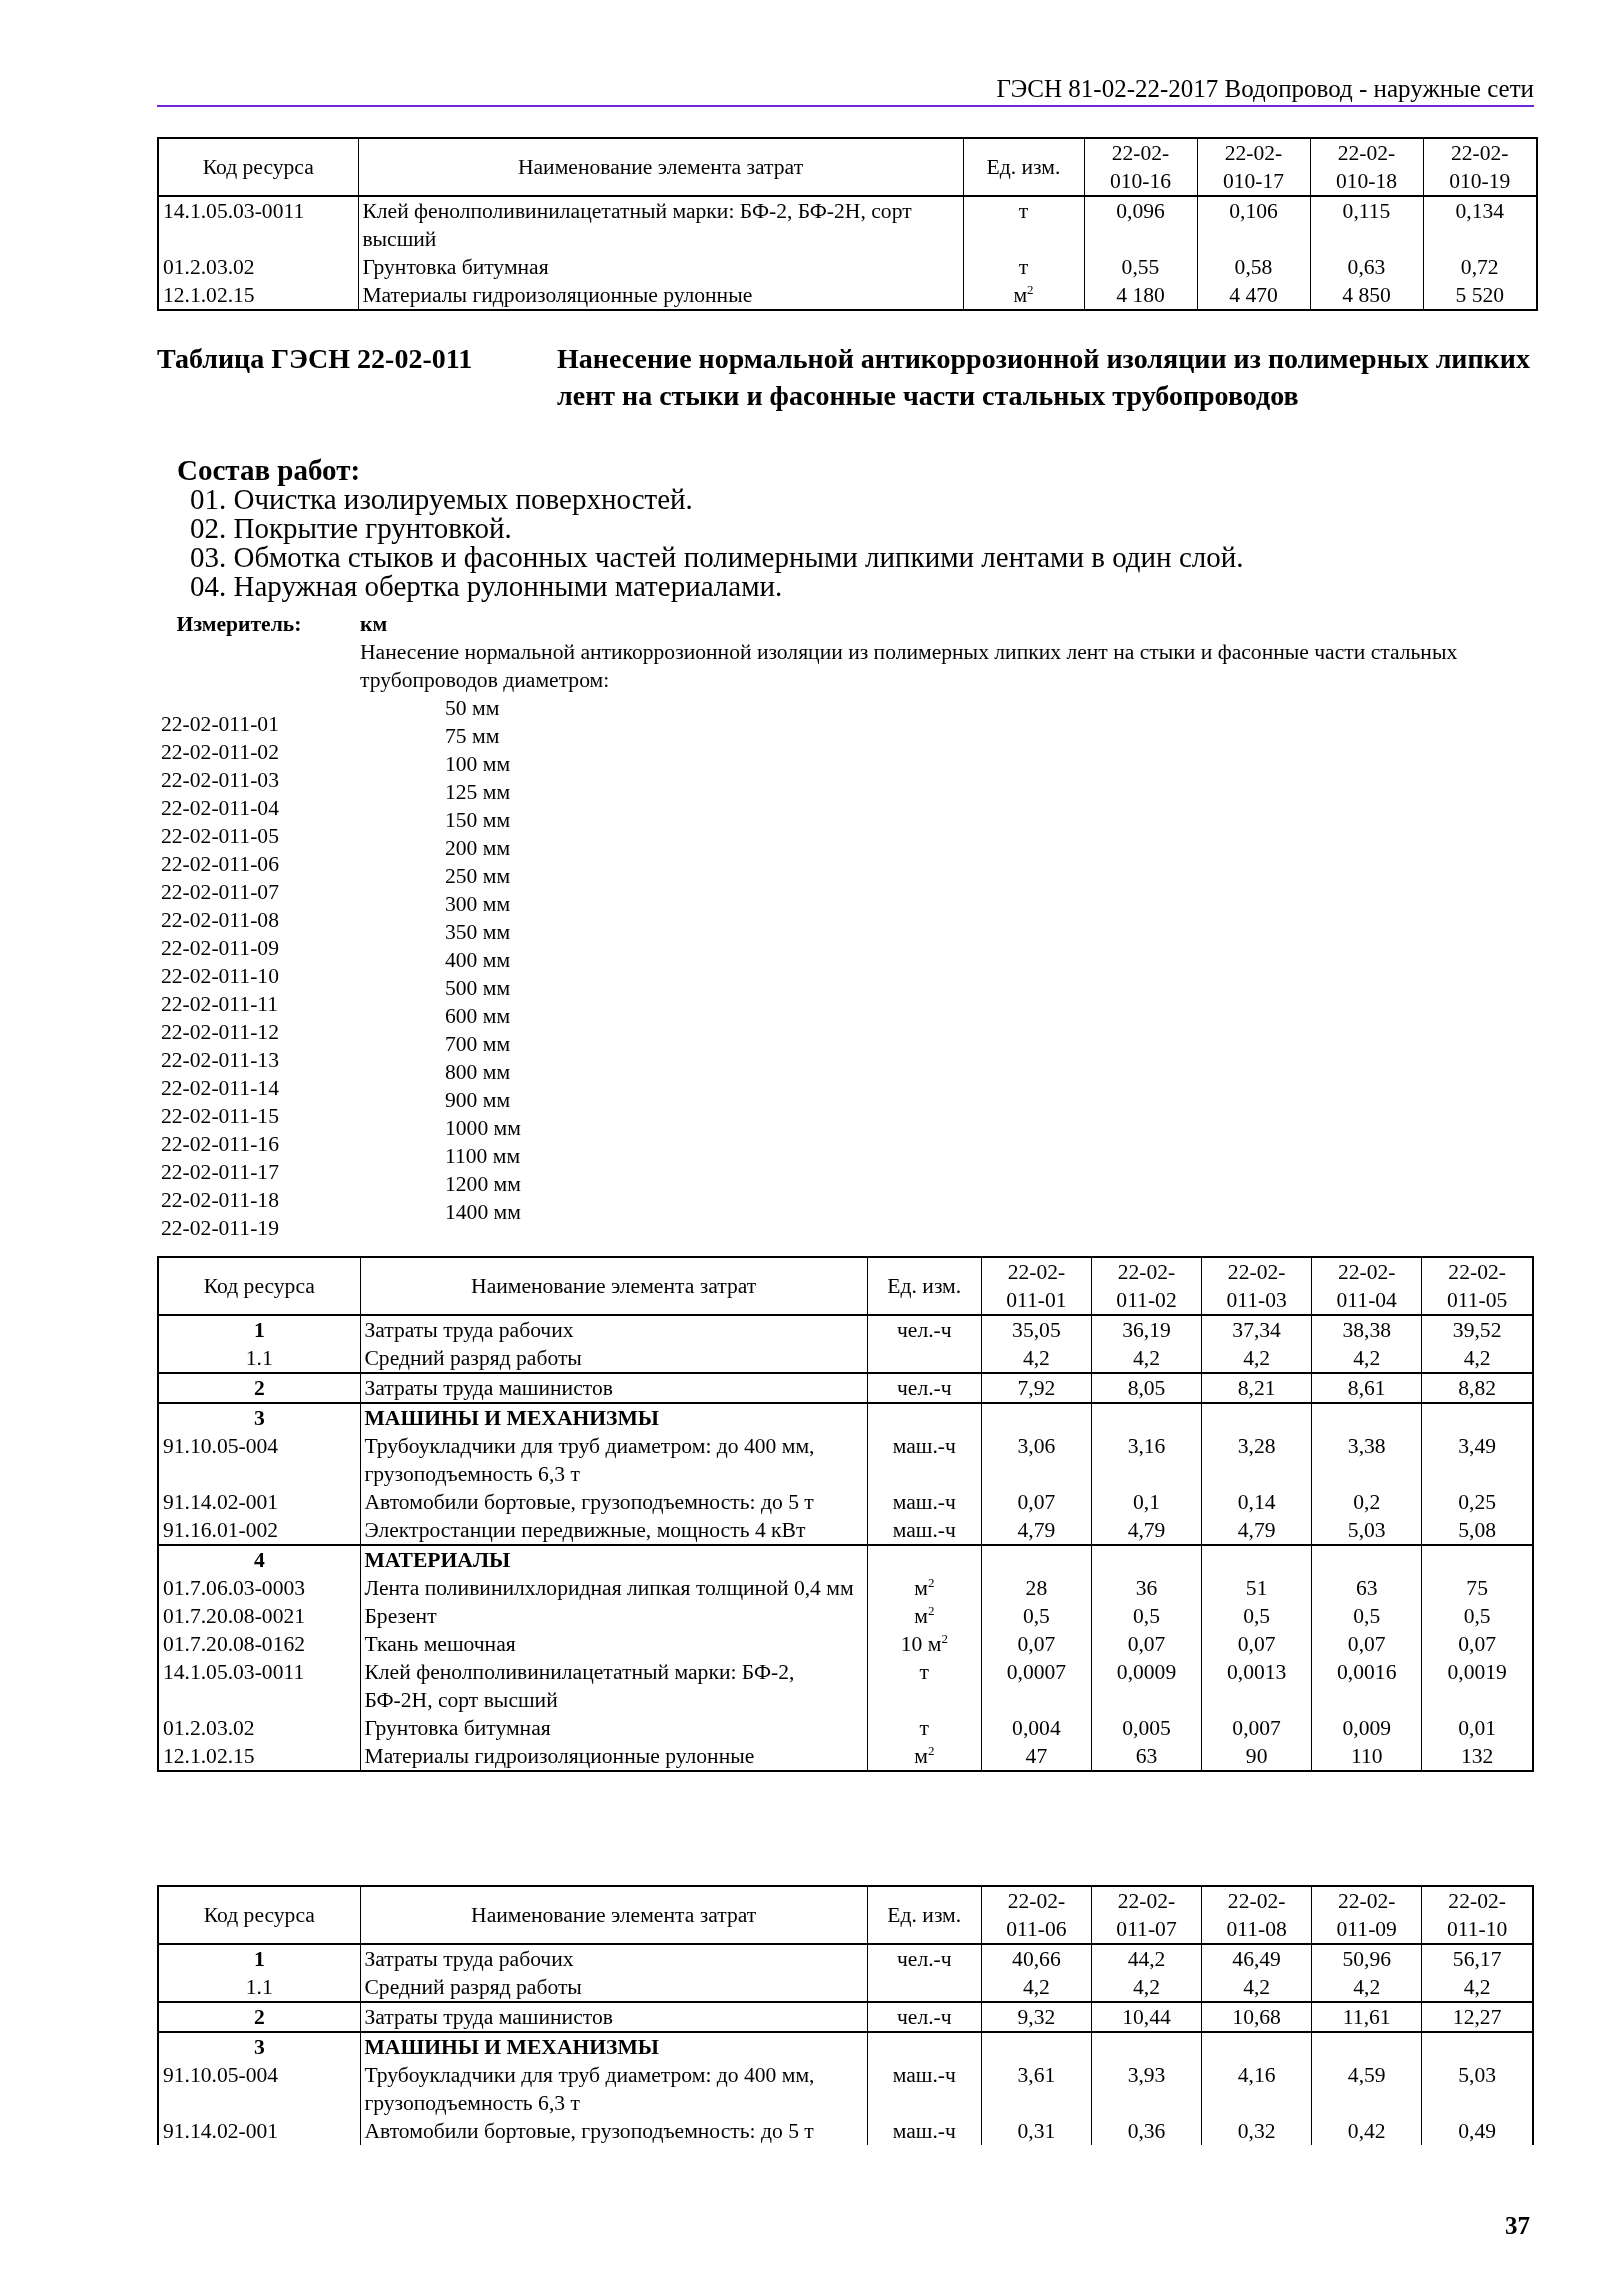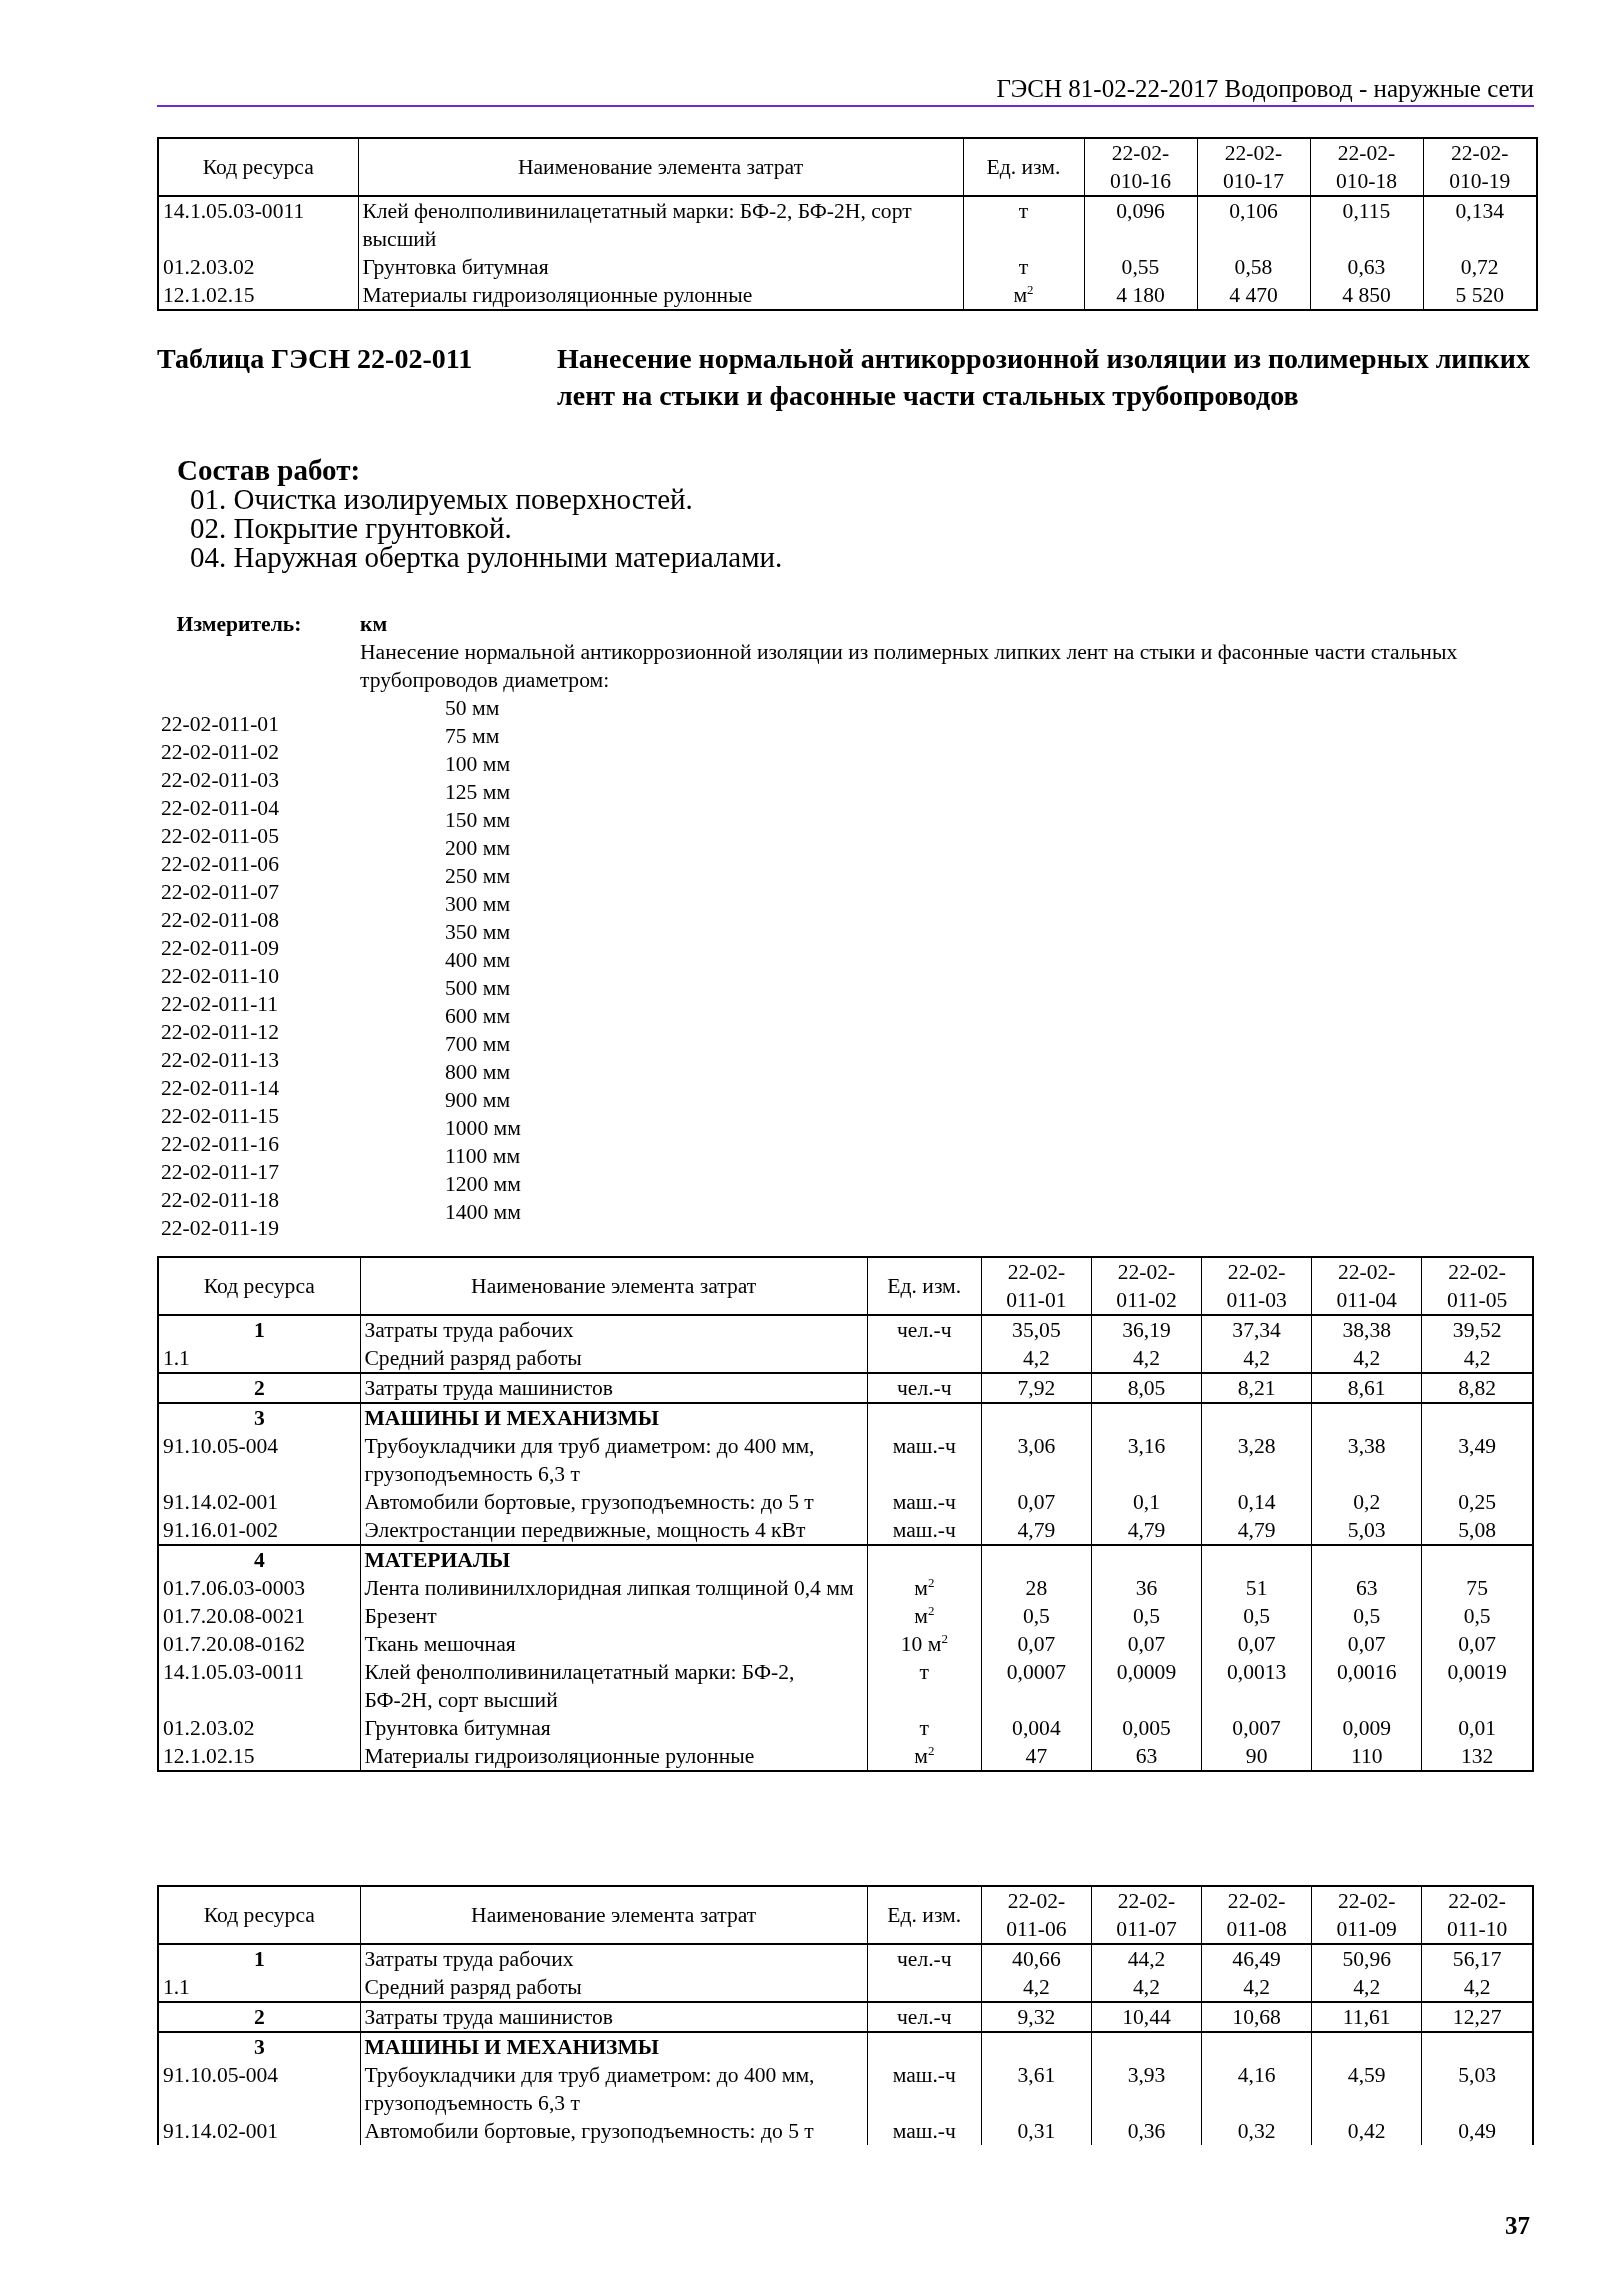--- a/index.html
+++ b/index.html
@@ -22,21 +22,21 @@
     }
     table.res thead th {
       border: 1.3px solid #000; border-bottom: 2px solid #000;
       text-align: center; vertical-align: middle; height: 56px;
     }
     table.res { border: 2px solid #000; }
     table.res tbody.grp { border-bottom: 2px solid #000; }
     table.res tbody.grp:last-child { border-bottom: none; }
     td.c-code { text-align: left; }
     td.c-code.sec { text-align: center; font-weight: bold; }
-    td.c-code.sub { }
+    td.c-code.sub { text-align: center; }
     td.c-name.bold { font-weight: bold; }
     td.c-unit { text-align: center; }
     td.c-val { text-align: center; }
     td.mid { vertical-align: middle; }
     .t1 { top: 137px; width: 1377px; }
     .t2 { top: 1256px; width: 1377px; }
     .t3 { top: 1885px; width: 1377px; }
     .table-title {
       position: absolute; left: 157px; top: 340px; width: 1377px;
       font-weight: bold; font-size: 28px; line-height: 37px;
@@ -116,20 +116,21 @@
 
 <div class="table-title">
   <span class="lbl">Таблица ГЭСН 22-02-011</span>
   <span class="ttl">Нанесение нормальной антикоррозионной изоляции из полимерных липких лент на стыки и фасонные части стальных трубопроводов</span>
 </div>
 
 <div class="works">
   <div class="h">Состав работ:</div>
   <div class="it">01. Очистка изолируемых поверхностей.</div>
   <div class="it">02. Покрытие грунтовкой.</div>
+  <div class="it">03. Обмотка стыков и фасонных частей полимерными липкими лентами в один слой.</div>
   <div class="it">04. Наружная обертка рулонными материалами.</div>
 </div>
 
 <div class="meter">
   <span class="lbl">Измеритель:</span>
   <span class="unit">км</span>
   <div class="desc">Нанесение нормальной антикоррозионной изоляции из полимерных липких лент на стыки и фасонные части стальных трубопроводов диаметром:</div>
 </div>
 
 <div class="variants" id="variants">

